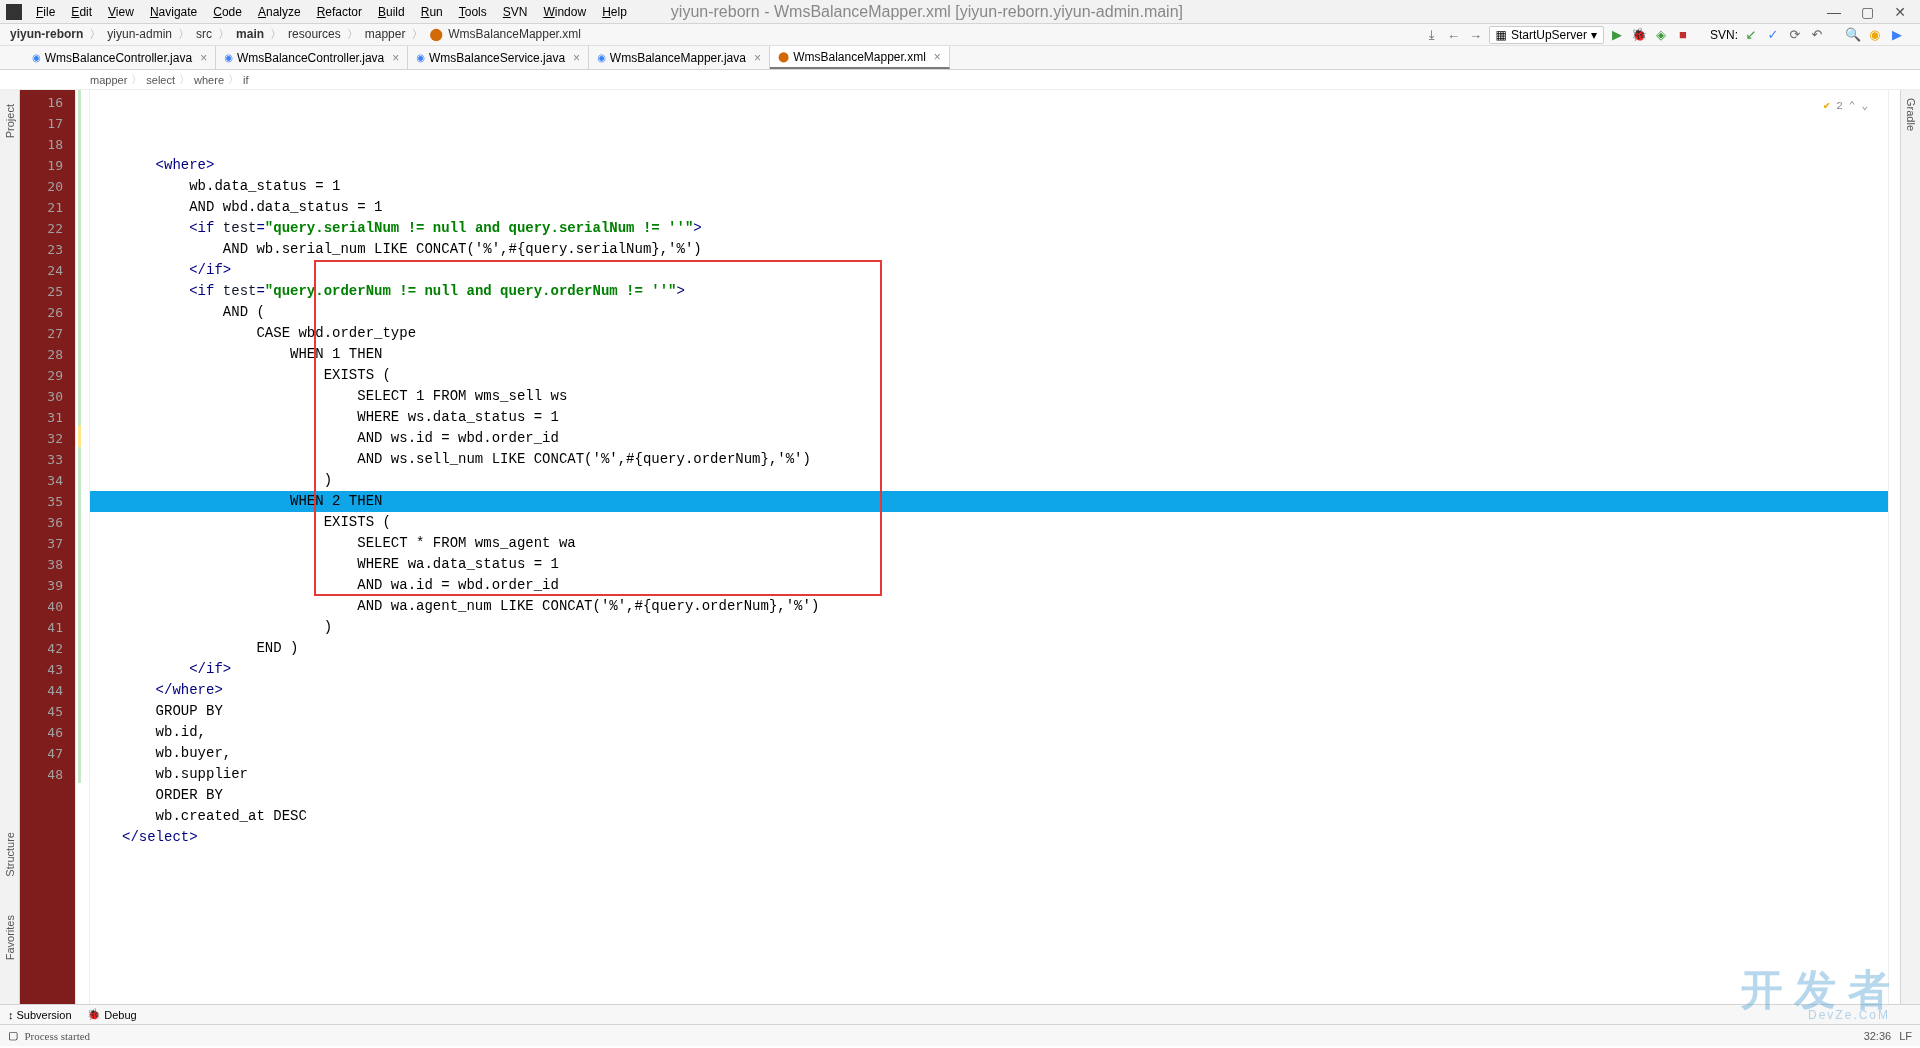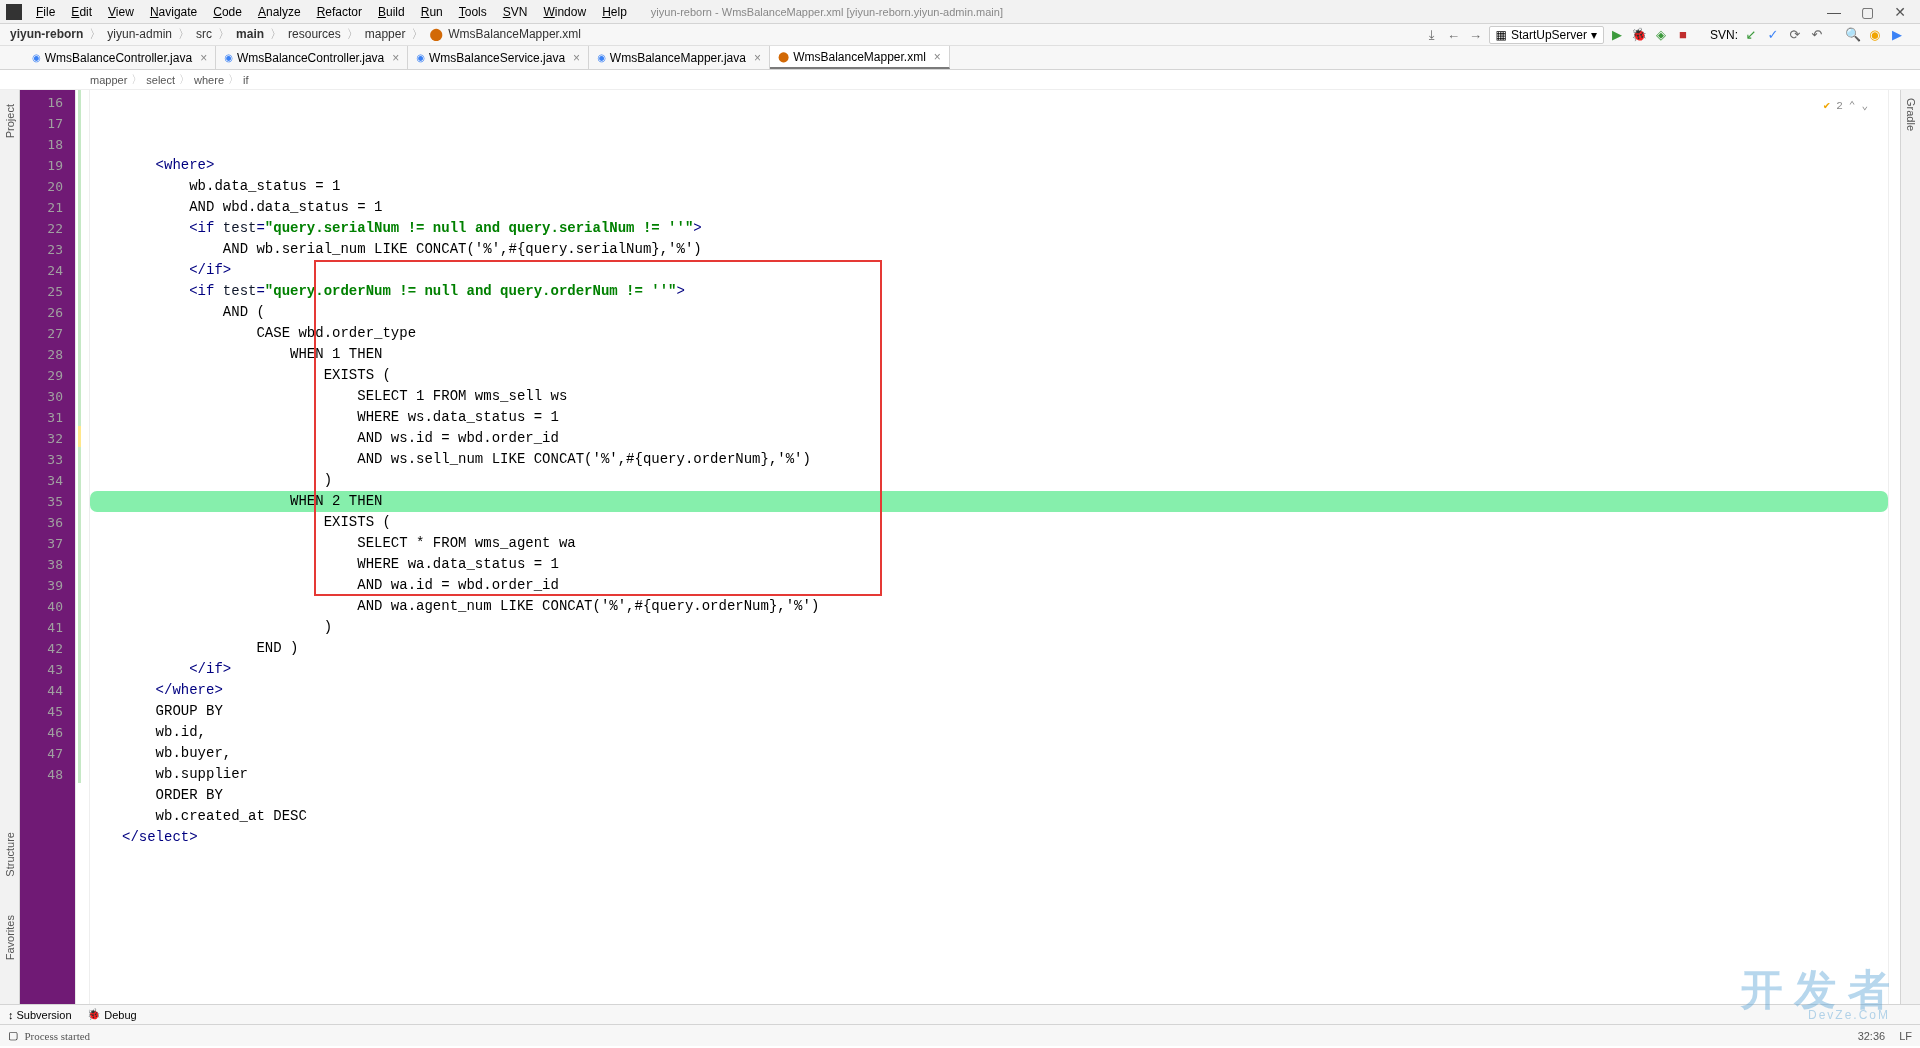--- a/index.html
+++ b/index.html
@@ -1,20 +1,20 @@
 <!DOCTYPE html>
 <html><head>
 <meta charset="utf-8">
 <style>
 * { margin: 0; padding: 0; box-sizing: border-box; }
 body { font-family: "Segoe UI", Arial, sans-serif; font-size: 12px; background: #fff; color: #000; overflow: hidden; height: 1048px; width: 1920px; position: relative; }
 .menubar { display: flex; align-items: center; height: 24px; background: #f2f2f2; border-bottom: 1px solid #d4d4d4; padding: 0 6px; }
 .menubar .app-icon { width: 16px; height: 16px; background: #333; margin-right: 6px; display: inline-block; }
 .menubar .menu-item { padding: 0 8px; cursor: pointer; line-height: 24px; }
-.menubar .title { margin-left: 16px; color: #888; font-size: 11px; }
+.menubar .title { margin-left: 36px; color: #888; font-size: 16px; }
 .menubar .win-controls { margin-left: auto; display: flex; gap: 20px; padding-right: 8px; }
 .menubar .win-controls span { cursor: pointer; font-size: 14px; color: #555; }
 .navbar { display: flex; align-items: center; height: 22px; background: #f7f7f7; border-bottom: 1px solid #e0e0e0; padding: 0 6px; }
 .navbar .crumb { padding: 0 4px; color: #333; cursor: pointer; }
 .navbar .crumb.bold { font-weight: 600; }
 .navbar .sep { color: #999; padding: 0 2px; }
 .navbar .file-icon { color: #d26906; margin-right: 2px; }
 .navbar .toolbar-right { margin-left: auto; display: flex; align-items: center; gap: 4px; padding-right: 8px; }
 .navbar .tool-icon { width: 18px; height: 18px; display: flex; align-items: center; justify-content: center; cursor: pointer; color: #666; font-size: 13px; }
 .navbar .run-config { border: 1px solid #ccc; padding: 1px 6px; background: #fff; border-radius: 2px; display: flex; align-items: center; gap: 4px; }
@@ -22,43 +22,43 @@
 .tab { display: flex; align-items: center; padding: 0 8px; border-right: 1px solid #d4d4d4; cursor: pointer; gap: 4px; }
 .tab.active { background: #fff; border-bottom: 2px solid #7a7a7a; }
 .tab .icon-java { color: #3b82f6; font-size: 10px; }
 .tab .icon-xml { color: #d26906; font-size: 10px; }
 .tab .close { color: #888; margin-left: 4px; }
 .subcrumbs { display: flex; align-items: center; height: 20px; padding-left: 90px; background: #fff; border-bottom: 1px solid #eee; font-size: 11px; color: #555; gap: 4px; }
 .subcrumbs .sep { color: #bbb; }
 .main { display: flex; height: calc(100% - 134px); }
 .left-sidebar { width: 20px; background: #f2f2f2; border-right: 1px solid #d4d4d4; display: flex; flex-direction: column; align-items: center; padding-top: 10px; gap: 30px; }
 .left-sidebar .vertical-label { writing-mode: vertical-lr; transform: rotate(180deg); font-size: 11px; color: #555; cursor: pointer; padding: 4px 0; }
-.gutter { width: 56px; background: #701a75; border-right: 1px solid #e8e8e8; padding-top: 2px; }
+.gutter { width: 56px; background: #7f1d1d; border-right: 1px solid #e8e8e8; padding-top: 2px; }
 .gutter .line-num { height: 21px; text-align: right; padding-right: 12px; color: #a0a0a0; font-family: Consolas, monospace; font-size: 13px; line-height: 21px; position: relative; }
 .fold-strip { width: 14px; background: #fff; border-right: 1px solid #eee; position: relative; }
 .fold-strip .green-bar { position: absolute; left: 2px; width: 3px; background: #c5e8c5; }
 .fold-strip .yellow-bar { position: absolute; left: 2px; width: 3px; background: #ffe68a; }
 .editor { flex: 1; font-family: Consolas, "Courier New", monospace; font-size: 14px; line-height: 21px; padding-top: 2px; position: relative; white-space: pre; overflow: hidden; }
 .editor .line { height: 21px; padding-left: 32px; }
-.editor .line.highlight-line { background: #86efac; border-radius: 7px; }
+.editor .line.highlight-line { background: #0ea5e9; }
 .editor .tag { color: #000080; }
 .editor .attr { color: #0f172a; font-family: Liberation Mono, monospace; }
 .editor .string { color: #008000; font-weight: bold; }
 .editor .text-content { color: #000; }
 .editor .red-box { position: absolute; border: 2px solid #e53935; pointer-events: none; }
 .right-sidebar { width: 20px; background: #f2f2f2; border-left: 1px solid #d4d4d4; display: flex; flex-direction: column; align-items: center; }
 .right-sidebar .vertical-label { writing-mode: vertical-rl; font-size: 11px; color: #555; padding: 8px 0; cursor: pointer; }
 .error-strip { width: 12px; background: #fff; position: relative; border-left: 1px solid #eee; }
 .inspection { position: absolute; top: 6px; right: 20px; display: flex; align-items: center; gap: 6px; font-size: 11px; color: #888; }
 .inspection .check { color: #f0a500; }
 .bottom-tool { height: 20px; background: #f7f7f7; border-top: 1px solid #d4d4d4; display: flex; align-items: center; padding: 0 8px; gap: 16px; font-size: 11px; }
 .bottom-tool span { cursor: pointer; display: flex; align-items: center; gap: 3px; }
 .statusbar { height: 22px; background: #f7f7f7; border-top: 1px solid #d4d4d4; display: flex; align-items: center; padding: 0 8px; font-size: 11px; }
 .statusbar .left { color: #555; font-family: Liberation Serif, serif; }
-.statusbar .right { margin-left: auto; display: flex; gap: 14px; color: #555; text-align: right; }
+.statusbar .right { margin-left: auto; display: flex; gap: 8px; color: #555; text-align: right; }
 .watermark { position: absolute; right: 30px; bottom: 30px; font-family: sans-serif; font-weight: bold; color: rgba(74,155,210,0.4); font-size: 32px; display: flex; gap: 10px; align-items: flex-end; pointer-events: none; }
 .watermark .big { font-size: 42px; margin-left: 24px; }
 .watermark .url { position: absolute; right: 0; bottom: -4px; font-size: 12px; font-weight: normal; letter-spacing: 2px; }
 u { text-decoration: underline; }
 </style>
 </head>
 <body>
 
 <div class="menubar">
   <span class="app-icon"></span>

